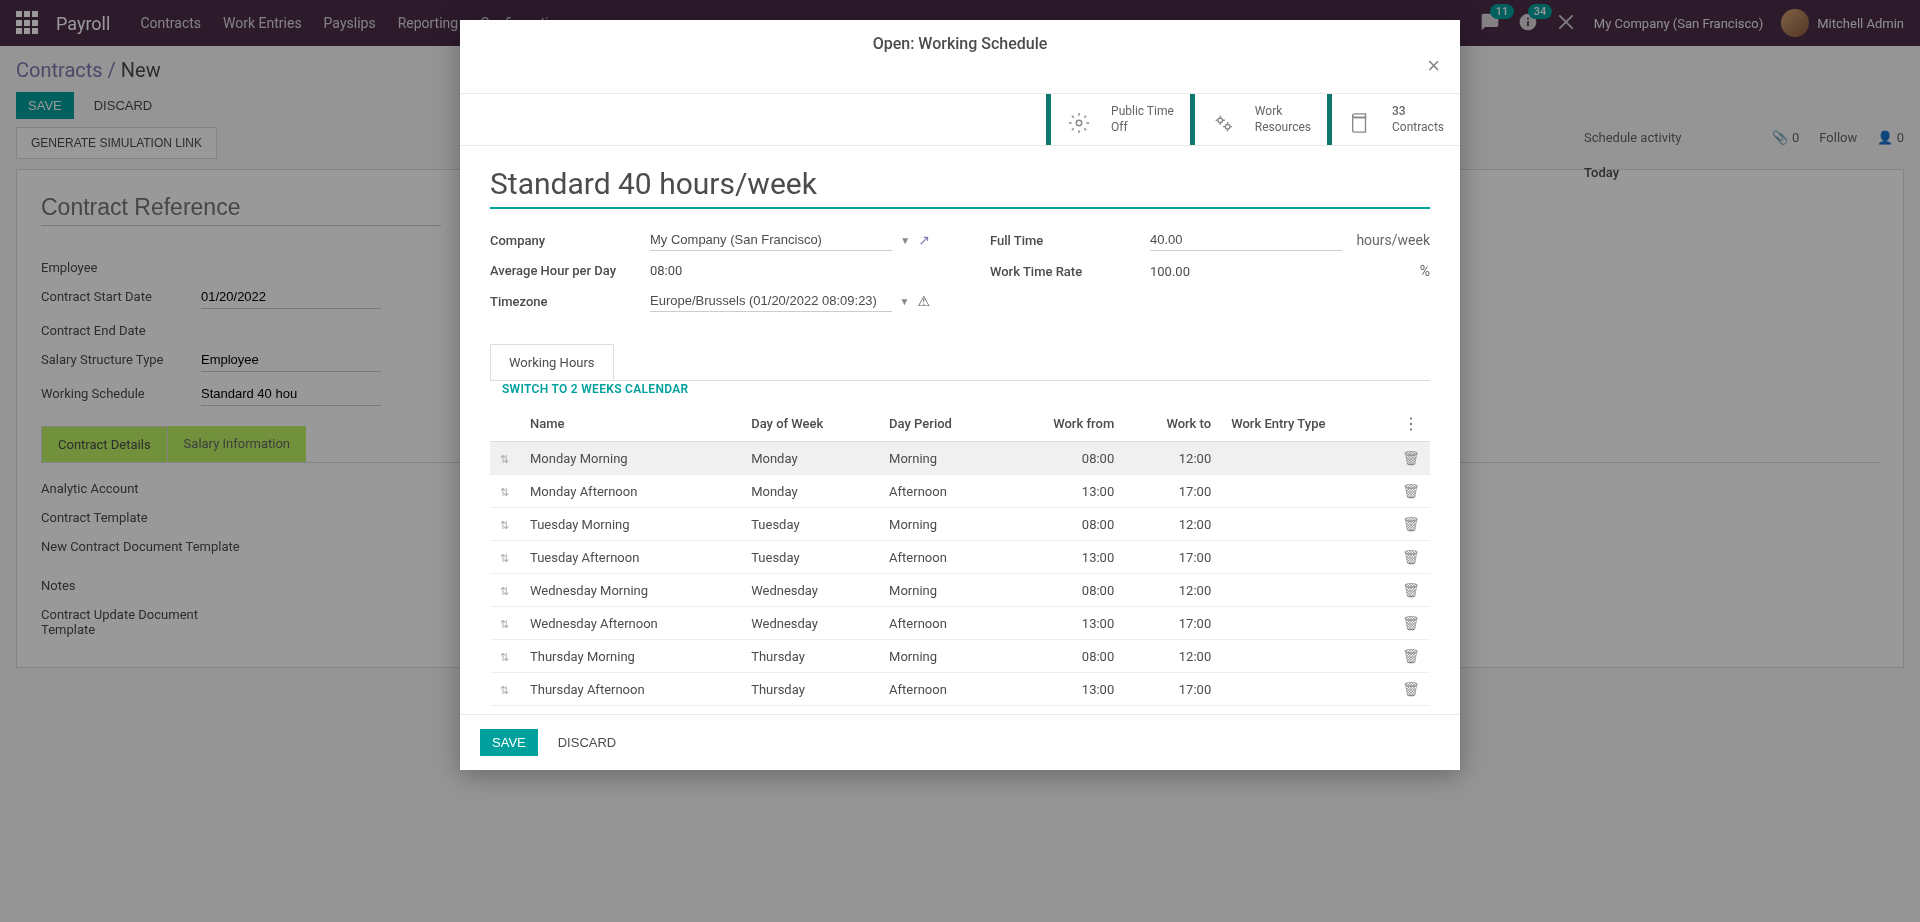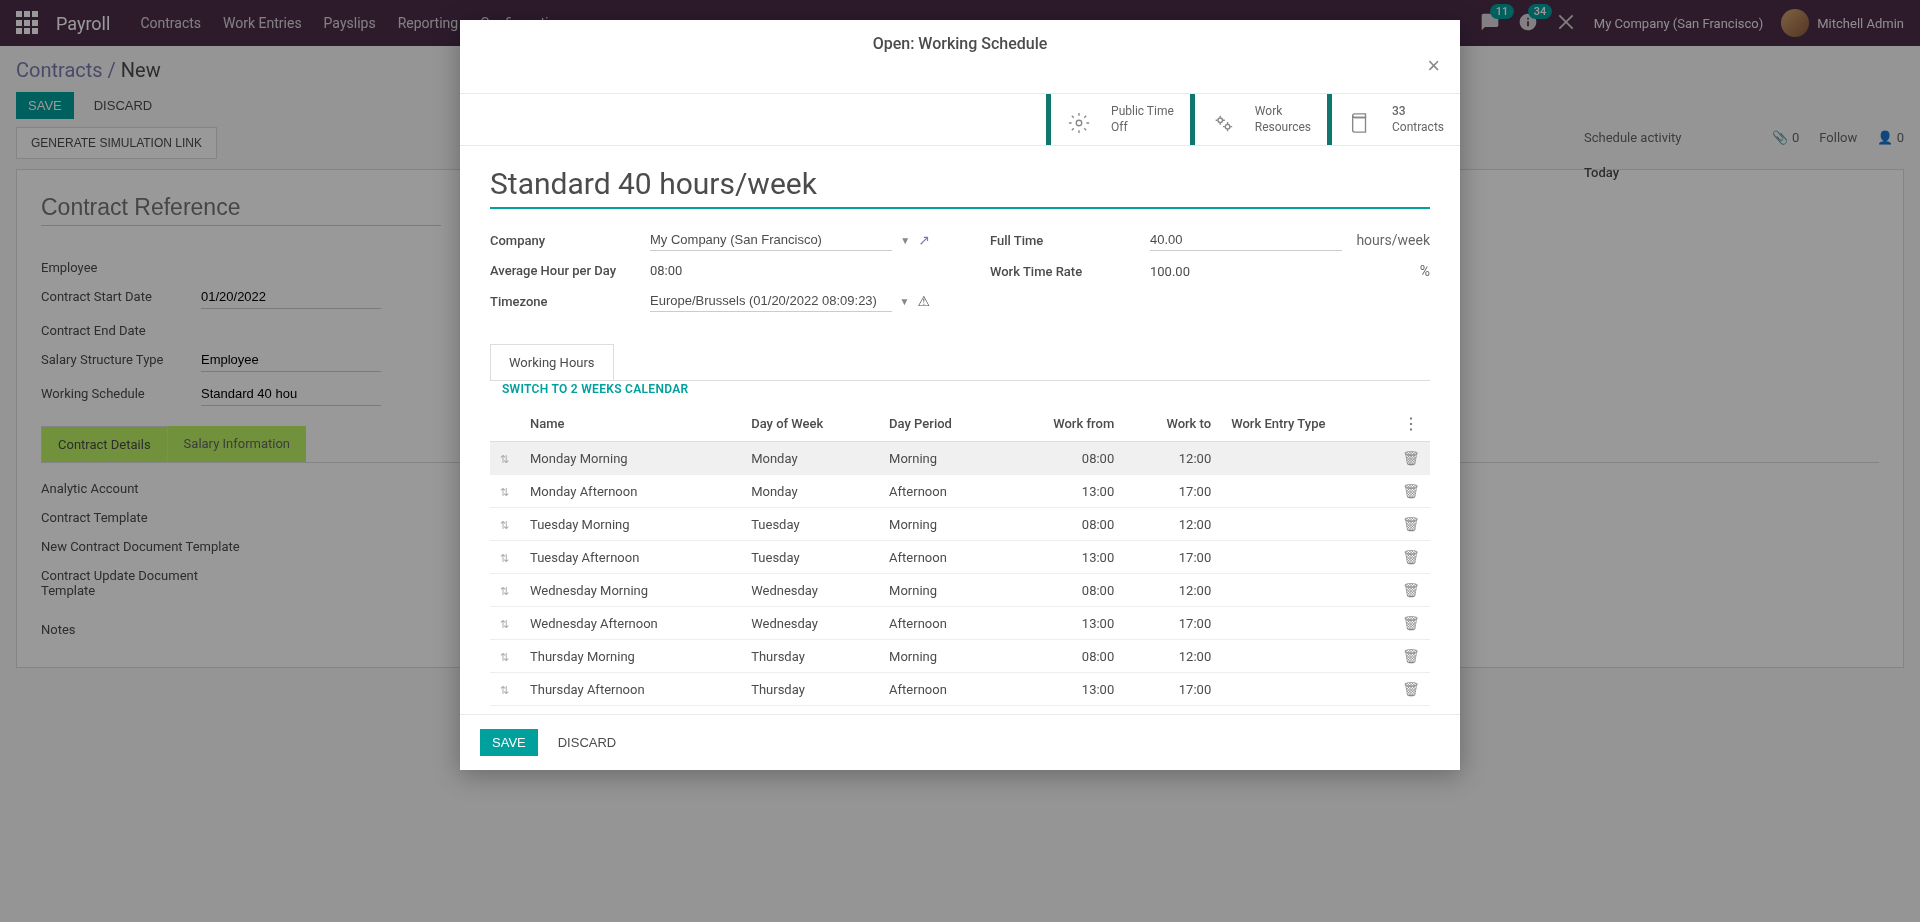--- a/index.html
+++ b/index.html
@@ -178,25 +178,25 @@
   <div style="padding-top:14px;">
     <div class="form-row">
         <div class="form-label">Analytic Account</div>
       </div>
     <div class="form-row">
         <div class="form-label">Contract Template</div>
       </div>
     <div class="form-row">
         <div class="form-label" style="width:200px;">New Contract Document Template</div>
       </div>
+    <div class="form-row" style="margin-top:20px;">
+        <div class="form-label">Notes</div>
+      </div>
     <div class="form-row">
         <div class="form-label" style="width:200px;">Contract Update Document Template</div>
-      </div>
-    <div class="form-row" style="margin-top:20px;">
-        <div class="form-label">Notes</div>
       </div>
   </div>
 </div>
 
 <div class="chatter">
   <div class="chatter-actions">
     <span>Schedule activity</span>
     <span style="margin-left:auto;">📎 <span>0</span></span>
     <span>Follow</span>
     <span>👤 <span>0</span></span>

